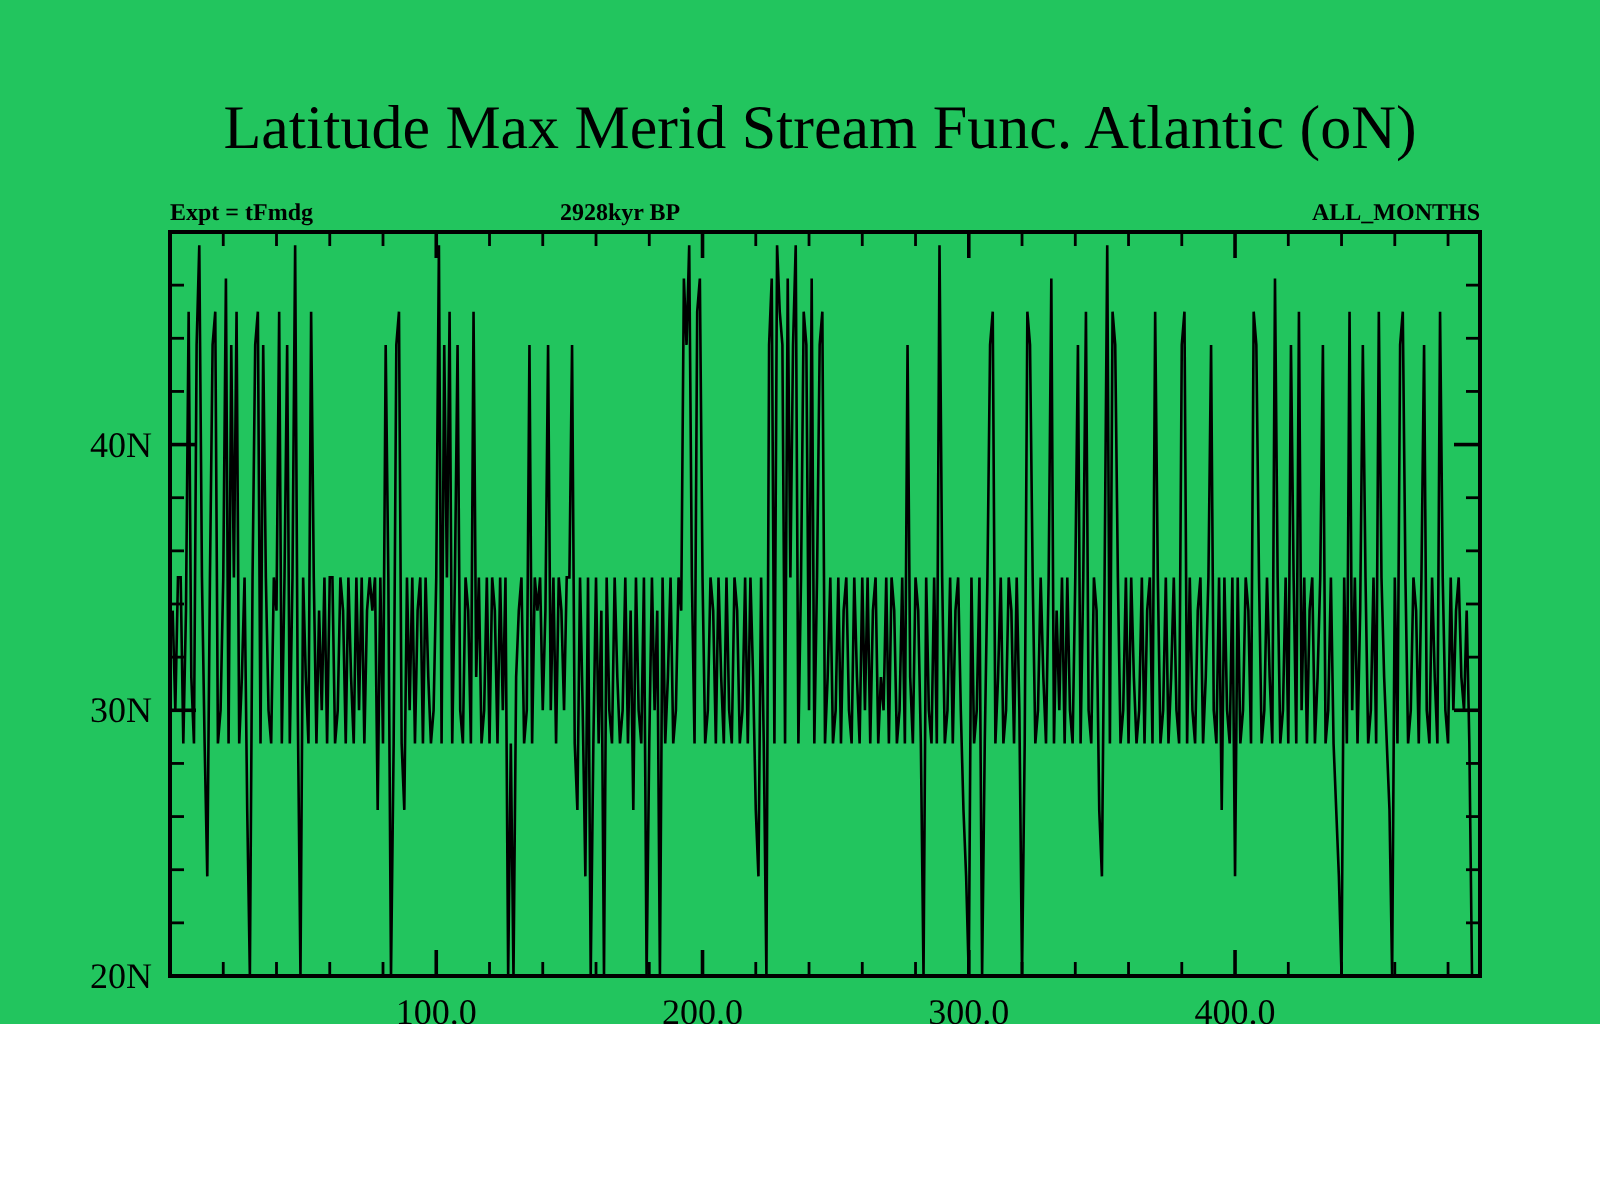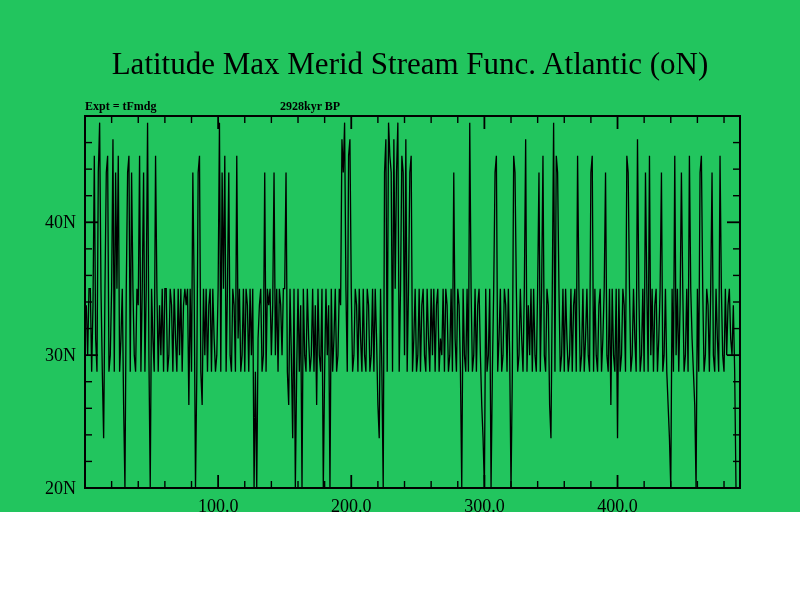--- a/index.html
+++ b/index.html
@@ -16,20 +16,21 @@
   svg{position:absolute;left:0;top:0;}
   svg text{font-family:"Liberation Serif", serif;fill:#000;}
 </style>
 </head>
 <body>
 
 <div class="page">
   <div class="title">Latitude Max Merid Stream Func. Atlantic (oN)</div>
   <div class="sub left">Expt = tFmdg</div>
   <div class="sub center">2928kyr BP</div>
+  <div class="sub right">ALL_MONTHS</div>
   <svg id="plot" width="800" height="600" viewBox="0 0 800 600">
       <rect x="85" y="116" width="655" height="372" fill="none" stroke="#000000" stroke-width="2"></rect>
       <line x1="218.130081300813" y1="488" x2="218.130081300813" y2="475" stroke="#000000" stroke-width="1.8"></line>
       <line x1="218.130081300813" y1="116" x2="218.130081300813" y2="129" stroke="#000000" stroke-width="1.8"></line>
       <text x="218.130081300813" y="512" text-anchor="middle" font-size="18">100.0</text>
       <line x1="351.260162601626" y1="488" x2="351.260162601626" y2="475" stroke="#000000" stroke-width="1.8"></line>
       <line x1="351.260162601626" y1="116" x2="351.260162601626" y2="129" stroke="#000000" stroke-width="1.8"></line>
       <text x="351.260162601626" y="512" text-anchor="middle" font-size="18">200.0</text>
       <line x1="484.390243902439" y1="488" x2="484.390243902439" y2="475" stroke="#000000" stroke-width="1.8"></line>
       <line x1="484.390243902439" y1="116" x2="484.390243902439" y2="129" stroke="#000000" stroke-width="1.8"></line>

